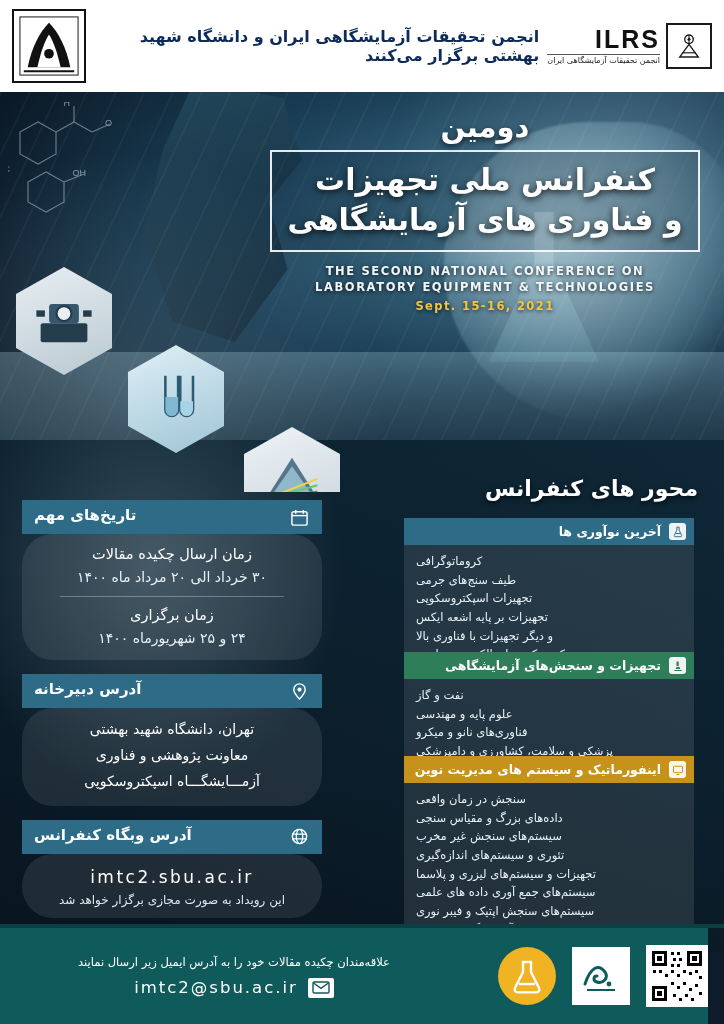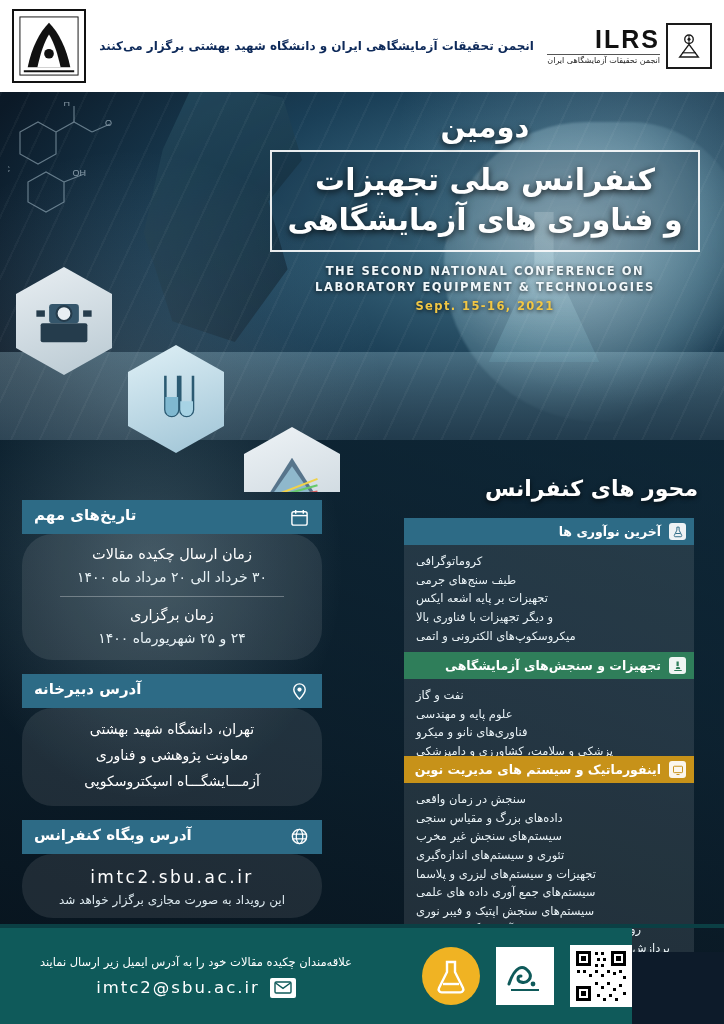--- a/index.html
+++ b/index.html
@@ -36,22 +36,22 @@
   .ilrs-name {
     font-size: 25px; font-weight: bold; letter-spacing: 2px;
     color: #111; font-family: "Liberation Sans", sans-serif;
   }
   .ilrs-sub {
     font-size: 8px; color: #222; 
     border-top: 1px solid #555; margin-top: 2px; padding-top: 2px;
     letter-spacing: .2px;
   }
   .header-center {
-    flex: 1; text-align: center;
-    font-size: 12px; color: #0e2a5a; font-weight: bold;
+    flex: 1; 
+    font-size: 16px; color: #0e2a5a; font-weight: bold;
     padding: 0 8px; direction: rtl;
   }
   .sbu-logo {
     width: 74px; height: 74px;
     border: 2px solid #111;
     display: flex; align-items: center; justify-content: center;
     background: #fff;
   }
   .sbu-logo svg { width: 62px; height: 62px; }
 
@@ -242,21 +242,21 @@
   }
   .lp-addr { color: #ffffff; font-size: 14px; line-height: 1.85; }
   .lp-url {
     color: #ffffff; font-size: 17px; letter-spacing: 2.5px;
     direction: ltr; margin: 4px 0 6px; font-weight: 500;
   }
   .lp-note { color: #dce9ef; font-size: 12px; }
 
   
   .footer {
-    position: absolute; bottom: 0; left: 0; width: 632px; height: 96px;
+    position: absolute; bottom: 0; left: 0; width: 708px; height: 96px;
     background: #0f5a5a;
     display: flex; align-items: center; z-index: 20;
   }
   .footer-left { display: flex; align-items: center; gap: 16px; padding-left: 20px; }
   .qr {
     width: 62px; height: 62px; background: #ffffff; padding: 3px;
   }
   .qr svg { width: 56px; height: 56px; }
   .f-logo {
     width: 58px; height: 58px; background: #ffffff;
@@ -397,20 +397,21 @@
           <svg viewBox="0 0 16 16" aria-hidden="true">
               <path d="M6.5 1.5h3v4l3.4 7a1.2 1.2 0 0 1-1.1 1.8H4.2A1.2 1.2 0 0 1 3.1 12.5l3.4-7z" fill="none" stroke="#2d6b86" stroke-width="1.3"></path>
               <path d="M5 10h6" stroke="#2d6b86" stroke-width="1.3"></path>
             </svg>
         </span>
         <span>آخرین نوآوری ها</span>
       </div>
       <ul class="sec-body">
         <li>کروماتوگرافی</li>
         <li>طیف سنج‌های جرمی</li>
+        <li>تجهیزات اسپکتروسکوپی</li>
         <li>تجهیزات بر پایه اشعه ایکس</li>
         <li>و دیگر تجهیزات با فناوری بالا</li>
         <li>میکروسکوپ‌های الکترونی و اتمی</li>
       </ul>
     </div>
 
     <div class="section sec-2">
       <div class="sec-head">
         <span class="badge">
           <svg viewBox="0 0 16 16" aria-hidden="true">

